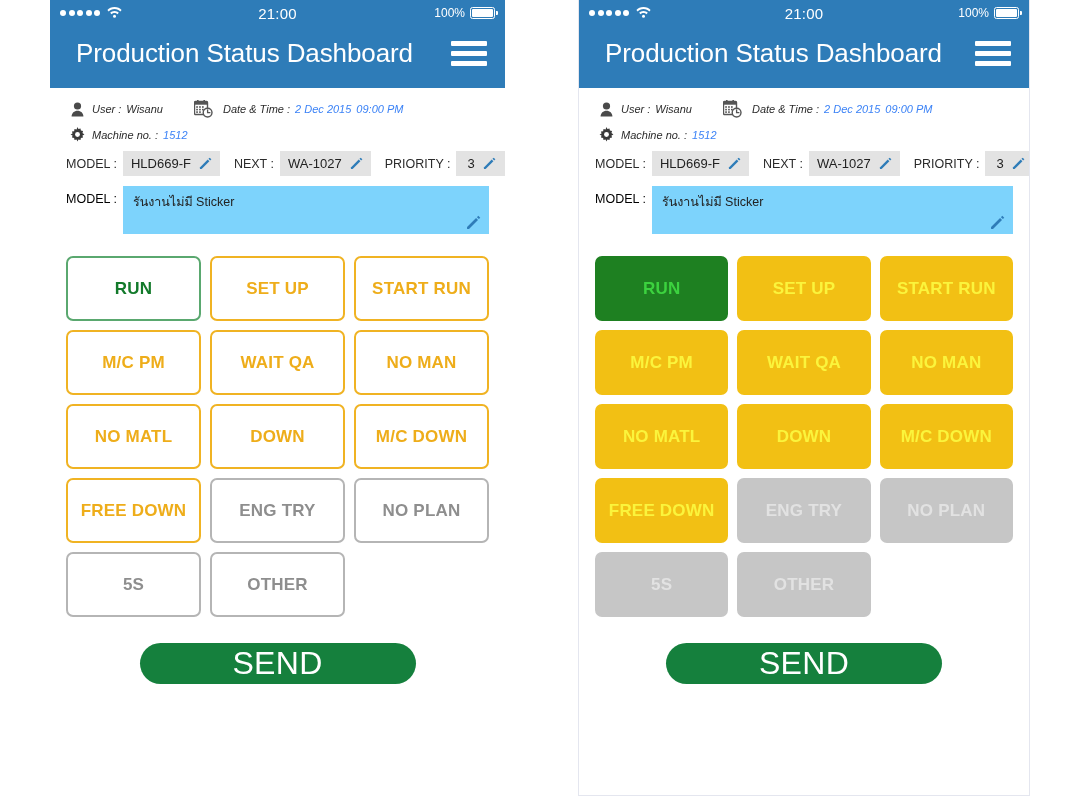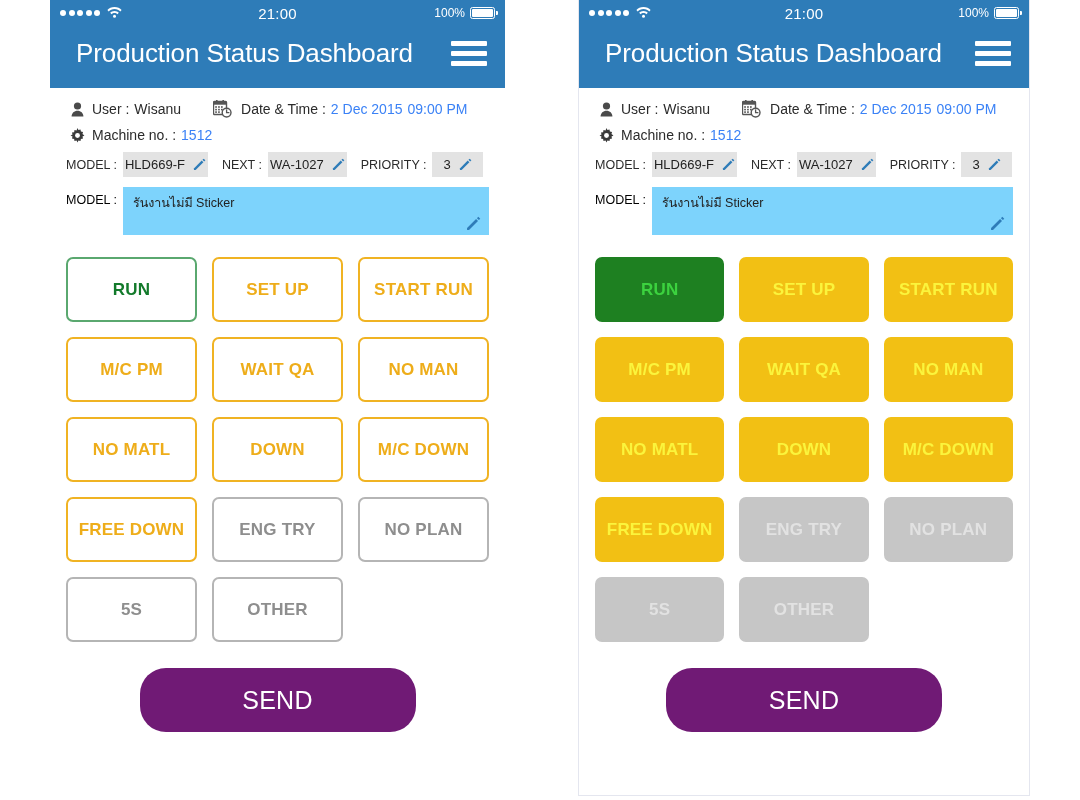--- a/index.html
+++ b/index.html
@@ -153,22 +153,23 @@
   }
 
   
   .info {
     padding: 12px 16px 0 16px;
   }
   .info-row {
     display: flex;
     align-items: center;
     margin-bottom: 9px;
-    font-size: 14px;
+    font-size: 11px;
     color: #2b2b2b;
+    font-style: italic;
   }
   .info-row .ic {
     width: 22px;
     display: inline-flex;
     align-items: center;
     justify-content: center;
     margin-right: 4px;
   }
   .lbl { color: #2b2b2b; }
   .val-red { color: #3b82f6; margin-left: 5px; }
@@ -187,21 +188,21 @@
   .field-label {
     white-space: nowrap;
     margin-right: 6px;
   }
   .field-box {
     background: #e3e3e3;
     display: inline-flex;
     align-items: center;
     justify-content: center;
     gap: 8px;
-    padding: 5px 2px;
+    padding: 5px 8px;
     font-size: 13px;
     color: #222;
     margin-right: 14px;
     white-space: nowrap;
   }
   .field-box.narrow { padding: 5px 11px; }
   .pencil { line-height: 1; display:inline-flex; }
 
   .model-row {
     display: flex;
@@ -223,21 +224,21 @@
   .model-area .pencil-br {
     position: absolute;
     right: 8px;
     bottom: 4px;
   }
 
   
   .grid {
     display: grid;
     grid-template-columns: repeat(3, 1fr);
-    gap: 15px;
+    gap: 9px;
     padding: 22px 16px 0 16px;
   }
   .sbtn {
     height: 65px;
     border-radius: 7px;
     display: flex;
     align-items: center;
     justify-content: center;
     font-size: 17px;
     font-weight: bold;
@@ -259,29 +260,29 @@
 
   .phone.right .sbtn { font-size: 17px; }
 
   
   .send-wrap {
     display: flex;
     justify-content: center;
     padding-top: 26px;
   }
   .send-btn {
-    background: #701a75;
+    background: #15803d;
     color: #ffffff;
     width: 276px;
-    height: 64px;
+    height: 41px;
     border-radius: 26px;
     display: flex;
     align-items: center;
     justify-content: center;
-    font-size: 25px;
+    font-size: 32px;
     letter-spacing: 0.3px;
     cursor: pointer;
     border: none;
     font-family: "Liberation Sans", sans-serif;
   }
   .phone.right .send-btn { width: 276px; }
 </style>
 </head>
 <body>
 

